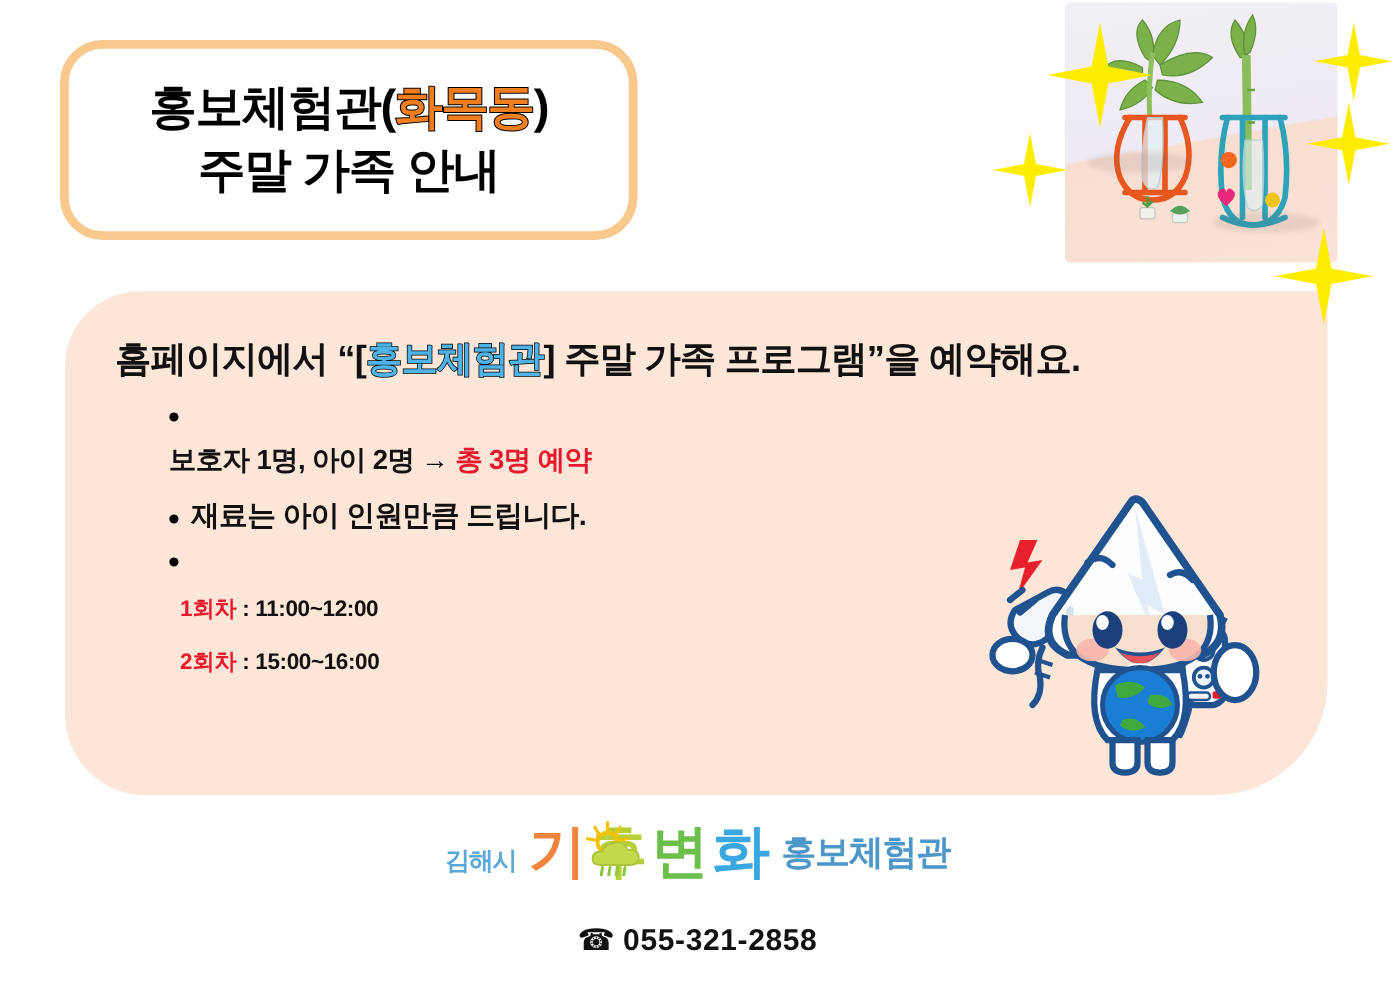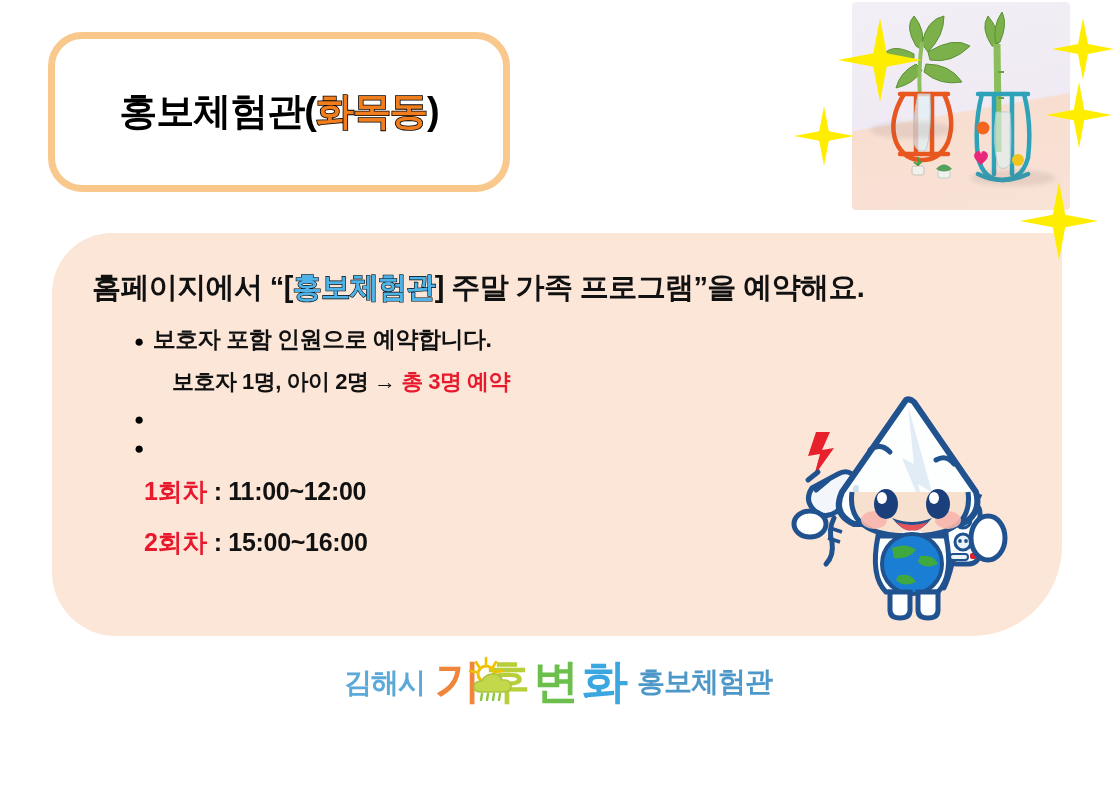--- a/index.html
+++ b/index.html
@@ -126,27 +126,27 @@
     font-size: 17px;
     line-height: 1;
     margin-right: 9px;
     color: #000000;
   }
   .sub-row {
     font-size: 22px;
     font-weight: bold;
     color: #111111;
     letter-spacing: -.5px;
-    margin-left: 80px;
+    margin-left: 43px;
     margin-bottom: 14px;
     white-space: nowrap;
   }
   .red { color: #e8192c; }
   .session-row {
-    font-size: 25px;
+    font-size: 18px;
     font-weight: bold;
     color: #111111;
     letter-spacing: -.3px;
     margin-left: 52px;
     margin-top: 18px;
     white-space: nowrap;
   }
   .session-label { color: #e8192c; }
 
   
@@ -170,21 +170,21 @@
     z-index: 4;
   }
   #logo-row {
     display: inline-flex;
     align-items: flex-end;
     gap: 4px;
     font-weight: bold;
     letter-spacing: -1px;
   }
   .logo-city {
-    font-size: 28px;
+    font-size: 20px;
     color: #5aa9d8;
     margin-right: 6px;
     margin-bottom: 2px;
   }
   .logo-big { font-size: 46px; line-height: .95; position: relative; }
   .lg-gi  { color: #f0853c; }
   .lg-hu  { color: #b8cf3a; }
   .lg-byeon { color: #6cbf4b; }
   .lg-hwa { color: #3ba7e0; }
   .logo-tail {
@@ -297,41 +297,42 @@
   <div class="sparkle" style="left:1020px;top:182px;">
     <svg width="78" height="78" viewBox="0 0 100 100">
         <path d="M50 0 L58 42 L100 50 L58 58 L50 100 L42 58 L0 50 L42 42 Z" fill="#ffed00"></path>
       </svg>
   </div>
 
   <div id="title-box">
     <div class="title-line">
       <span>홍보체험관(</span><span class="title-accent">화목동</span><span>)</span>
     </div>
+    <div class="title-line">주말 가족 안내</div>
   </div>
 
   <div id="content-panel"></div>
 
   <div id="body-text">
 
     <div class="headline">
       <span>홈페이지에서 “[</span><span class="hl-blue">홍보체험관</span><span>] 주말 가족 프로그램”을  예약해요.</span>
     </div>
 
     <div class="bullet-row">
       <span class="bullet-dot">●</span>
-      <span>보호자 포함 인원으로 예약합니다.</span>
     </div>
 
     <div class="sub-row">
       <span>보호자 1명, 아이 2명 → </span><span class="red">총 3명 예약</span>
     </div>
 
     <div class="bullet-row">
       <span class="bullet-dot">●</span>
+      <span>재료는 아이 인원만큼 드립니다.</span>
     </div>
 
     <div class="bullet-row">
       <span class="bullet-dot">●</span>
     </div>
 
     <div class="session-row">
       <span class="session-label">1회차</span><span> : </span><span>11:00~12:00</span>
     </div>
     <div class="session-row">
@@ -415,14 +416,17 @@
         <path d="M24 3 L24 9 M14 7 L17 12 M34 7 L31 12 M8 16 L14 17 M40 16 L34 17"></path>
       </g>
       <circle cx="24" cy="19" r="8" fill="none" stroke="#f2c200" stroke-width="3"></circle>
       <path d="M20 26 q-8 0 -8 6 q0 5 7 5 l22 0 q8 0 8 -6 q0 -7 -9 -6 q-2 -7 -10 -6 q-8 1 -10 7 z" fill="#c3d84a" stroke="#aac43c" stroke-width="1.5"></path>
       <g stroke="#8ec63f" stroke-width="2.4" stroke-linecap="round">
         <path d="M20 39 L19 45 M26 39 L25 45 M32 39 L31 45 M38 39 L37 45"></path>
       </g>
     </svg>
   </div>
 
+  <div id="phone-row">
+    <span class="phone-icon">☎</span><span>055-321-2858</span>
+  </div>
 
 </div>
 
 </body></html>

